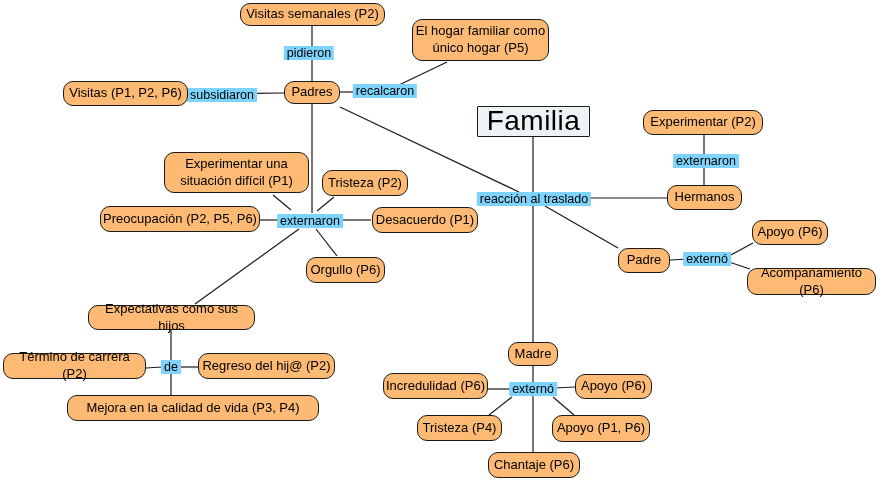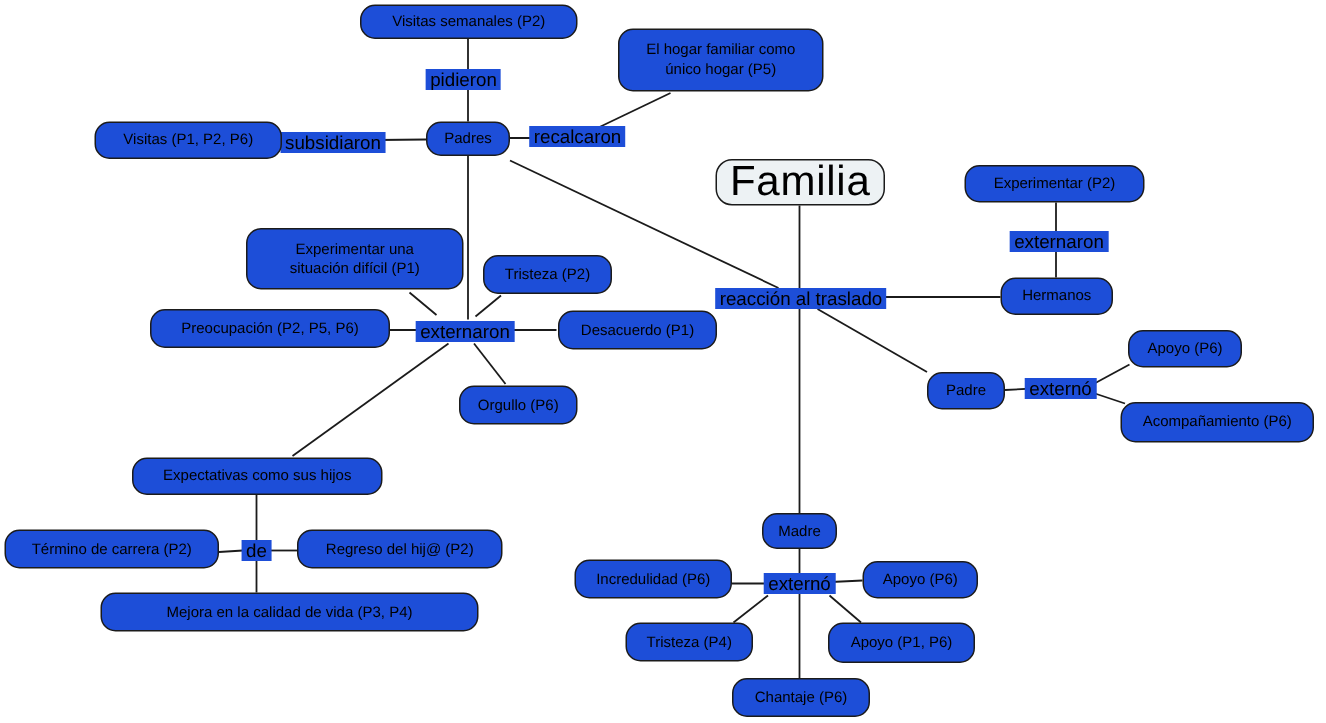--- a/index.html
+++ b/index.html
@@ -5,30 +5,30 @@
   html,body{margin:0;padding:0;background:#ffffff;}
   #stage{
     position:relative;width:884px;height:482px;background:#ffffff;overflow:hidden;
     font-family:"Liberation Sans", sans-serif;color:#000;
   }
   #wires{position:absolute;left:0;top:0;}
   #wires line{stroke:#1b1b1b;stroke-width:1.2;}
   .node{
     position:absolute;box-sizing:border-box;
     display:flex;align-items:center;justify-content:center;text-align:center;
-    background:#1d4ed8;border:1.5px solid #1b1b1b;border-radius:10px;
-    font-size:10px;line-height:1.3;white-space:pre-line;padding:0 2px;
+    background:#fdba74;border:1.5px solid #1b1b1b;border-radius:10px;
+    font-size:13px;line-height:1.3;white-space:pre-line;padding:0 2px;
   }
   .node.root{
-    border-radius:11px;border-width:1.6px;font-size:28px;letter-spacing:0.5px;
+    border-radius:1px;border-width:1.6px;font-size:28px;letter-spacing:0.5px;
     padding:0;background:#edf2f4;
   }
   .link-label{
     position:absolute;transform:translate(-50%,-50%);
-    background:#1d4ed8;padding:0 3px;font-size:12.5px;white-space:nowrap;
+    background:#7dd3fc;padding:0 3px;font-size:12.5px;white-space:nowrap;
   }
 </style>
 </head>
 <body>
 
 <div id="stage">
 
   <svg id="wires" width="884" height="482" viewBox="0 0 884 482">
     <line x1="312" y1="26" x2="312" y2="81"></line>
     <line x1="188" y1="94" x2="284" y2="93"></line>

